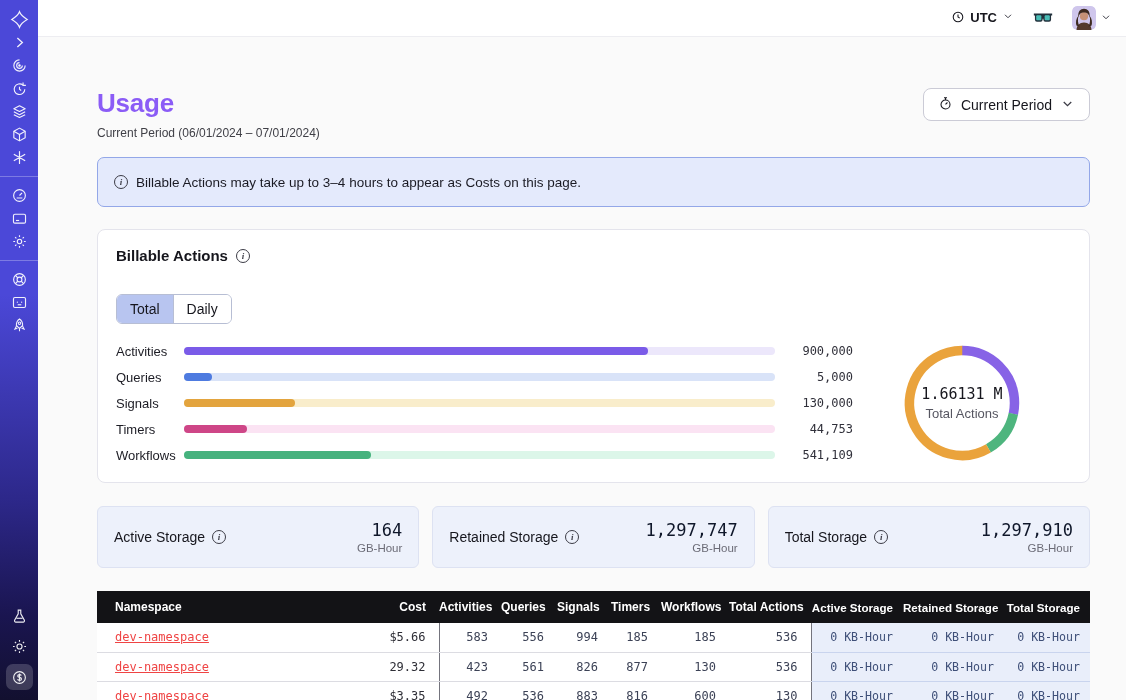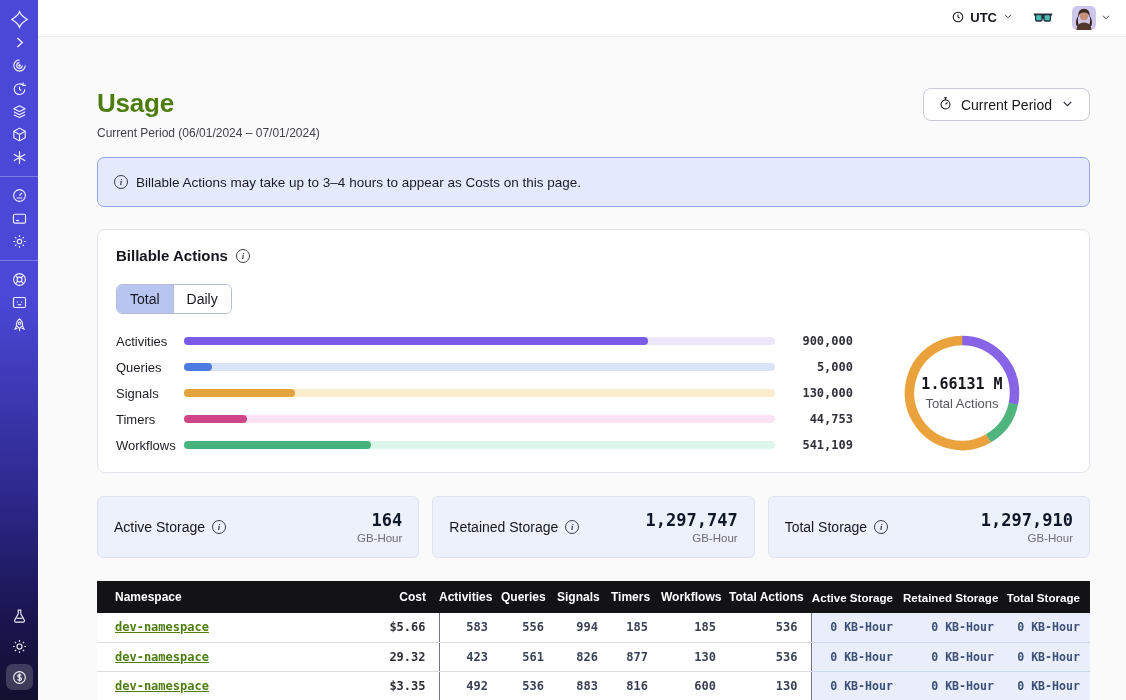--- a/index.html
+++ b/index.html
@@ -1,18 +1,18 @@
 <!DOCTYPE html>
 <html><head>
 <meta charset="utf-8">
 <style>
   * { margin:0; padding:0; box-sizing:border-box; }
   html,body { width:1126px; height:700px; overflow:hidden; }
   body { font-family:"Liberation Sans", sans-serif; background:#fafafa; color:#16161d; }
-  .mono { font-family:"DejaVu Sans Mono", monospace;font-weight:bold; }
+  .mono { font-family:"DejaVu Sans Mono", monospace; }
 
   
   .sidebar { position:fixed; left:0; top:0; bottom:0; width:38px; z-index:10;
     background:linear-gradient(180deg,#4b48d8 0%,#4b48d8 42%,#2c2788 72%,#1a1550 88%,#12102f 100%);
     display:flex; flex-direction:column; align-items:center; padding-top:8px; }
   .side-btn { width:38px; height:24px; display:flex; align-items:center; justify-content:center; cursor:pointer; }
   .side-btn svg { width:17px; height:17px; display:block; opacity:.92; }
   .side-btn.logo svg { width:19px; height:19px; }
   .side-sep { width:38px; height:1px; background:rgba(255,255,255,.28); margin:7px 0; }
   .side-spacer { flex:1; }
@@ -29,39 +29,39 @@
   .tz { display:flex; align-items:flex-start; gap:5px; font-size:13px; font-weight:600; cursor:pointer; }
   .tz svg { width:14px; height:14px; }
   .chev svg { width:12px; height:12px; }
   .glasses svg { width:22px; height:22px; display:block; cursor:pointer; }
   .account { display:flex; align-items:center; gap:4px; cursor:pointer; }
   .avatar svg { width:24px; height:24px; border-radius:5px; display:block; }
 
   
   main { margin-left:38px; padding:0 36px 0 59px; }
   .title-row { margin-top:51px; display:flex; justify-content:space-between; align-items:flex-start; }
-  h1 { font-size:26px; font-weight:700; letter-spacing:-.2px; color:#4d7c0f; }
+  h1 { font-size:26px; font-weight:700; letter-spacing:-.2px; color:#8b5cf6; }
   .subtitle { margin-top:7px; font-size:12px; color:#3f3f46; }
   .period-btn { display:flex; align-items:center; gap:8px; background:#fff; border:1px solid #cbcbd6;
     border-radius:8px; height:33px; padding:0 14px; font-size:14px; font-weight:500; color:#16161d;
     font-family:"Liberation Sans",sans-serif; cursor:pointer; }
   .period-btn svg { width:15px; height:15px; }
 
   .banner { margin-top:17px; background:#e4eafc; border:1px solid #93a7e8; border-radius:7px;
     height:50px; display:flex; align-items:center; gap:8px; padding:0 16px; font-size:13.5px; color:#1b1b24; }
 
   .info-i { width:14px; height:14px; min-width:14px; border:1.3px solid #3c3c46; border-radius:50%;
     display:inline-flex; align-items:center; justify-content:center; font-size:9px; font-weight:700;
     color:#3c3c46; font-family:"Liberation Serif",serif; font-style:italic; cursor:pointer; }
 
   
   .card { margin-top:22px; background:#fff; border:1px solid #e4e4ec; border-radius:8px; padding:17px 18px 14px 18px; }
   .card-head { display:flex; align-items:center; gap:8px; }
   .card-head h2 { font-size:15px; font-weight:700; color:#16161d; }
-  .tabs { margin-top:20px; display:inline-flex; border:1px solid #b7bed4; border-radius:6px; overflow:hidden; }
+  .tabs { margin-top:30px; display:inline-flex; border:1px solid #b7bed4; border-radius:6px; overflow:hidden; }
   .tab { padding:6px 13px; font-size:14px; background:#fff; border:none; cursor:pointer; color:#16161d;
     font-family:"Liberation Sans",sans-serif; }
   .tab + .tab { border-left:1px solid #b7bed4; }
   .tab.selected { background:#b8c5f0; }
 
   .chart-flex { display:flex; align-items:center; margin-top:14px; }
   .bars { flex:1; }
   .bar-row { display:flex; align-items:center; height:26px; }
   .bar-label { width:68px; font-size:13px; color:#1c1c24; }
   .bar-track { flex:1; height:8px; border-radius:4px; position:relative; margin-right:14px; }
@@ -84,21 +84,21 @@
 
   
   .table-wrap { margin-top:23px; }
   table { width:100%; border-collapse:collapse; table-layout:fixed; }
   thead th { background:#131316; color:#fff; font-size:12px; font-weight:600; height:32px;
     white-space:nowrap; overflow:hidden; }
   th.left, td.left { text-align:left; padding-left:18px; }
   th.num, td.num { text-align:right; padding-right:13px;margin-top:44px; }
   th.sto, td.sto { text-align:right; padding-right:10px; font-size:11.6px; }
   tbody td { background:#fff; height:29px; border-bottom:1px solid #dcdce2; font-size:12px; color:#3c4256; }
-  tbody td.left a { color:#4d7c0f; text-decoration:underline; cursor:pointer; }
+  tbody td.left a { color:#ef4444; text-decoration:underline; cursor:pointer; }
   tbody td.cost { color:#2e2e36; }
   tbody td.gstart { border-left:1px solid #74747d; }
   tbody td.sto { background:#e9eefa; border-bottom:1px solid #c9d4ee; color:#3e4f78; font-size:11.6px; }
   .hscroll { height:8px; margin-top:3px; background:#ededf0; border-radius:4px; position:relative; }
   .hthumb { position:absolute; left:4px; top:0; width:45%; height:8px; border-radius:4px; background:#c6c6cd; cursor:grab; }
 </style>
 </head>
 <body>
 
 <div class="app">

